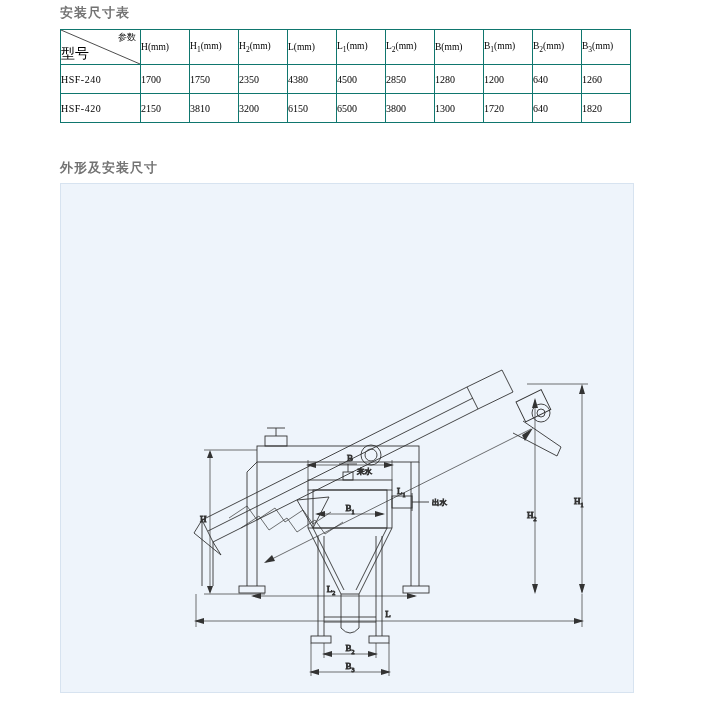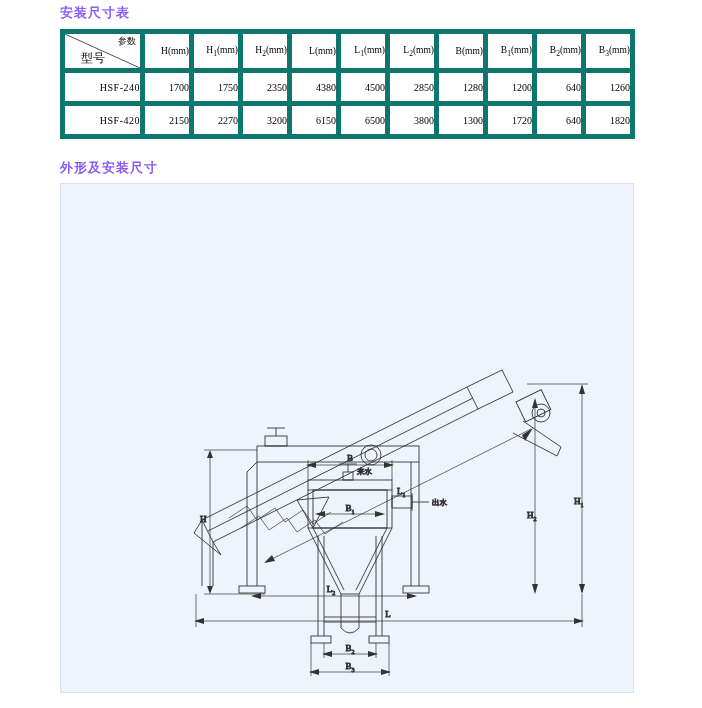--- a/index.html
+++ b/index.html
@@ -17,21 +17,21 @@
   }
   .page {
     position: relative;
     width: 702px;
     height: 708px;
   }
 
   
   .section-title {
     position: absolute;
-    color: #8b5cf6;
+    color: #737373;
     font-size: 13px;
     font-weight: bold;
     letter-spacing: 1px;
     white-space: nowrap;
   }
   #title-1 { left: 60px; top: 4px; }
   #title-2 { left: 60px; top: 159px; }
 
   
   .table-wrap {
@@ -39,22 +39,22 @@
     left: 60px;
     top: 29px;
     width: 570px;
   }
   table.spec {
     border-collapse: collapse;
     width: 570px;
     table-layout: fixed;
   }
   table.spec td, table.spec th {
-    border: 5px solid #0f766e;
-    text-align: right;
+    border: 1px solid #0f766e;
+    text-align: left;
     vertical-align: middle;
     font-size: 10px;
     font-family: "Liberation Serif", serif;
     color: #000;
     height: 28px;
     padding: 0;
   }
   table.spec thead td {
     height: 34px;
     font-size: 9.5px;
@@ -72,23 +72,23 @@
   }
   td.corner .p1 {
     position: absolute;
     right: 4px;
     top: 1px;
     font-size: 9px;
     font-family: "Liberation Serif", serif;
   }
   td.corner .p2 {
     position: absolute;
-    left: 16px;
+    left: 0;
     bottom: 1px;
-    font-size: 12px;
+    font-size: 14px;
     font-family: "Liberation Serif", serif;
   }
   .sub { font-size: 7.5px; vertical-align: sub; }
   td.model { font-size: 10px; letter-spacing: 0.5px; }
 
   
   .drawing-panel {
     position: absolute;
     left: 60px;
     top: 183px;
@@ -169,21 +169,21 @@
           <td>4500</td>
           <td>2850</td>
           <td>1280</td>
           <td>1200</td>
           <td>640</td>
           <td>1260</td>
         </tr>
         <tr>
           <td class="model">HSF-420</td>
           <td>2150</td>
-          <td>2270</td>
+          <td>3810</td>
           <td>3200</td>
           <td>6150</td>
           <td>6500</td>
           <td>3800</td>
           <td>1300</td>
           <td>1720</td>
           <td>640</td>
           <td>1820</td>
         </tr>
       </tbody>

